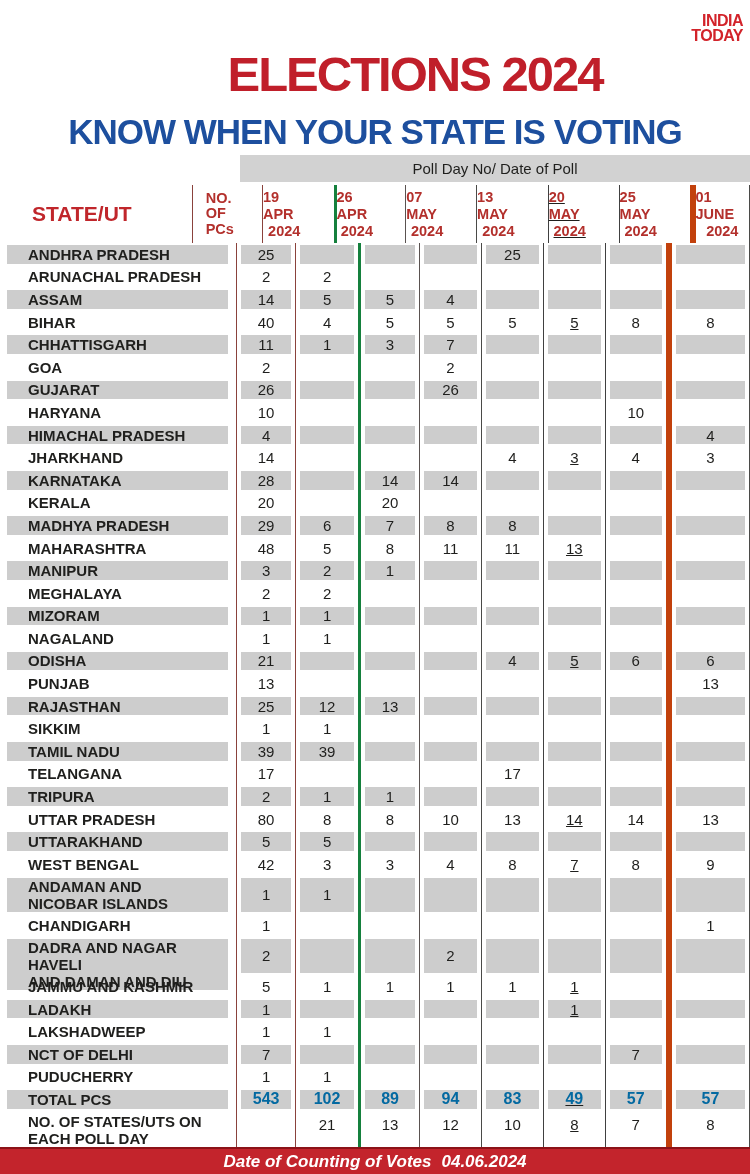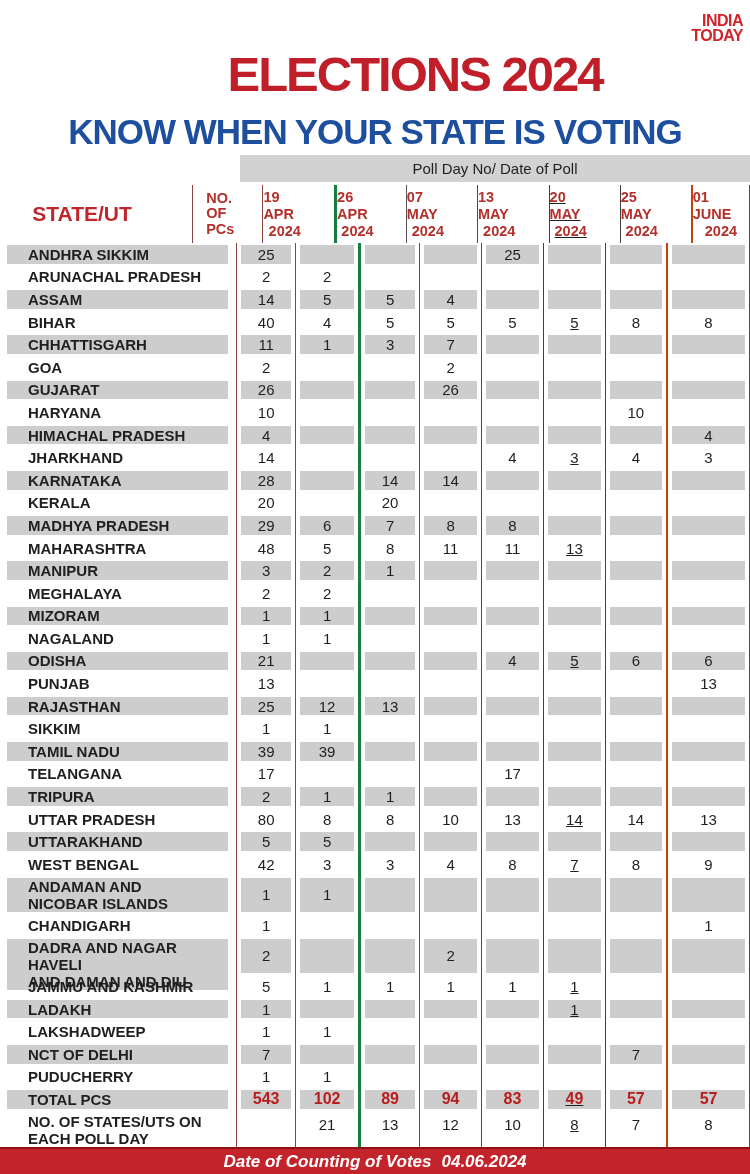--- a/index.html
+++ b/index.html
@@ -39,21 +39,21 @@
   .cell { display:flex; flex-direction:column; }
   
   .c0 { width:242px; }
   .c1 { width:61px; border-left:1px solid #8a423c; }
   .c2 { width:64px; border-left:1px solid #8a423c; }
   .c3 { width:63px; border-left:3px solid #15803d; }
   .c4 { width:63px; border-left:1px solid #5a5250; }
   .c5 { width:64px; border-left:1px solid #4a4a48; }
   .c6 { width:63px; border-left:1px solid #404040;text-decoration:underline; }
   .c7 { width:63px; border-left:1px solid #404040; }
-  .c8 { width:86px; border-left:2px solid #c2410c; border-right:1px solid #4a4a48; }
+  .c8 { width:86px; border-left:6px solid #c2410c; border-right:1px solid #4a4a48; }
   
   .header-row { height:58px;gap:28px; }
   .header-row .cell { justify-content:center; }
   .state-hdr {
     display:flex; align-items:center; justify-content:center; height:100%;
     color:#c0262b; font-size:21px; font-weight:bold; letter-spacing:0;
   }
   .pcs-hdr {
     display:flex; flex-direction:column; justify-content:center; height:100%;
     padding-left:13px; color:#b3302c; font-size:14.5px; line-height:15.5px;
@@ -68,21 +68,21 @@
   .band {
     flex:1; margin:2px 4px; display:flex; align-items:center; justify-content:center;
     font-size:15px; color:#1f1f1d;
   }
   .row.shaded .band { background:#cdcdcd; }
   .c0 .band { margin:2px 8px 2px 7px; justify-content:flex-start; }
   .state-label {
     padding-left:21px; font-weight:600; font-size:15px; line-height:17px;
     white-space:pre-line; color:#1f1f1d;
   }
-  .total-row .band { font-weight:bold; color:#b91c1c; font-size:16px; }
+  .total-row .band { font-weight:bold; color:#0369a1; font-size:16px; }
   .total-row .c0 .band, .total-row .state-label { color:#1f1f1d; }
   .counts-row .band { align-items:flex-start; padding-top:3px; }
   .counts-row .c0 .band { align-items:center; padding-top:0; }
   
   .footer {
     position:absolute; left:0; top:1147px; width:750px; height:27px;
     background:#c3242c; border-top:2px solid #8c1218;
     display:flex; align-items:center; justify-content:center; gap:10px;
     color:#ffffff; font-size:17px; font-weight:bold; font-style:italic;
   }
@@ -156,21 +156,21 @@
             <span>01 JUNE</span>
             <span>2024</span>
           </div>
         </div>
       </div>
     <div id="tbody">
 
     <div class="row shaded">
           <div class="cell c0">
             <div class="band">
-              <div class="state-label">ANDHRA SIKKIM</div>
+              <div class="state-label">ANDHRA PRADESH</div>
             </div>
           </div>
           <div class="cell c1">
             <div class="band">25</div>
           </div>
           <div class="cell c2">
             <div class="band"></div>
           </div>
           <div class="cell c3">
             <div class="band"></div>

